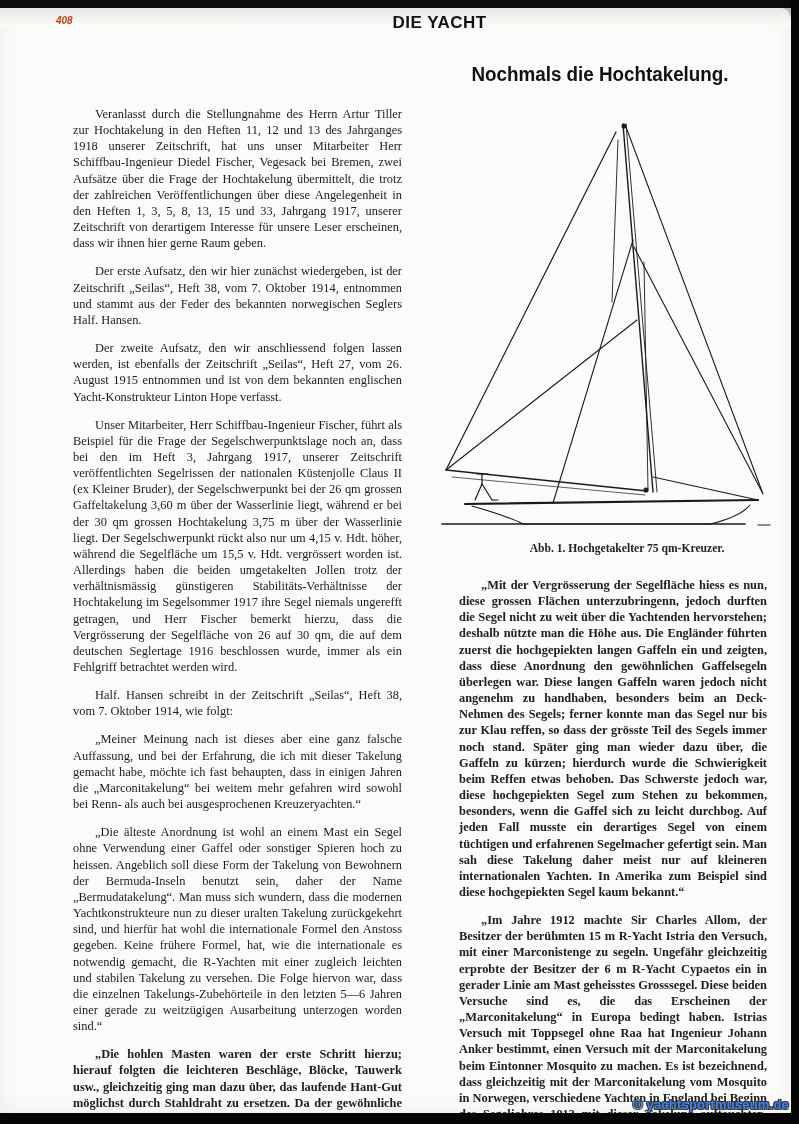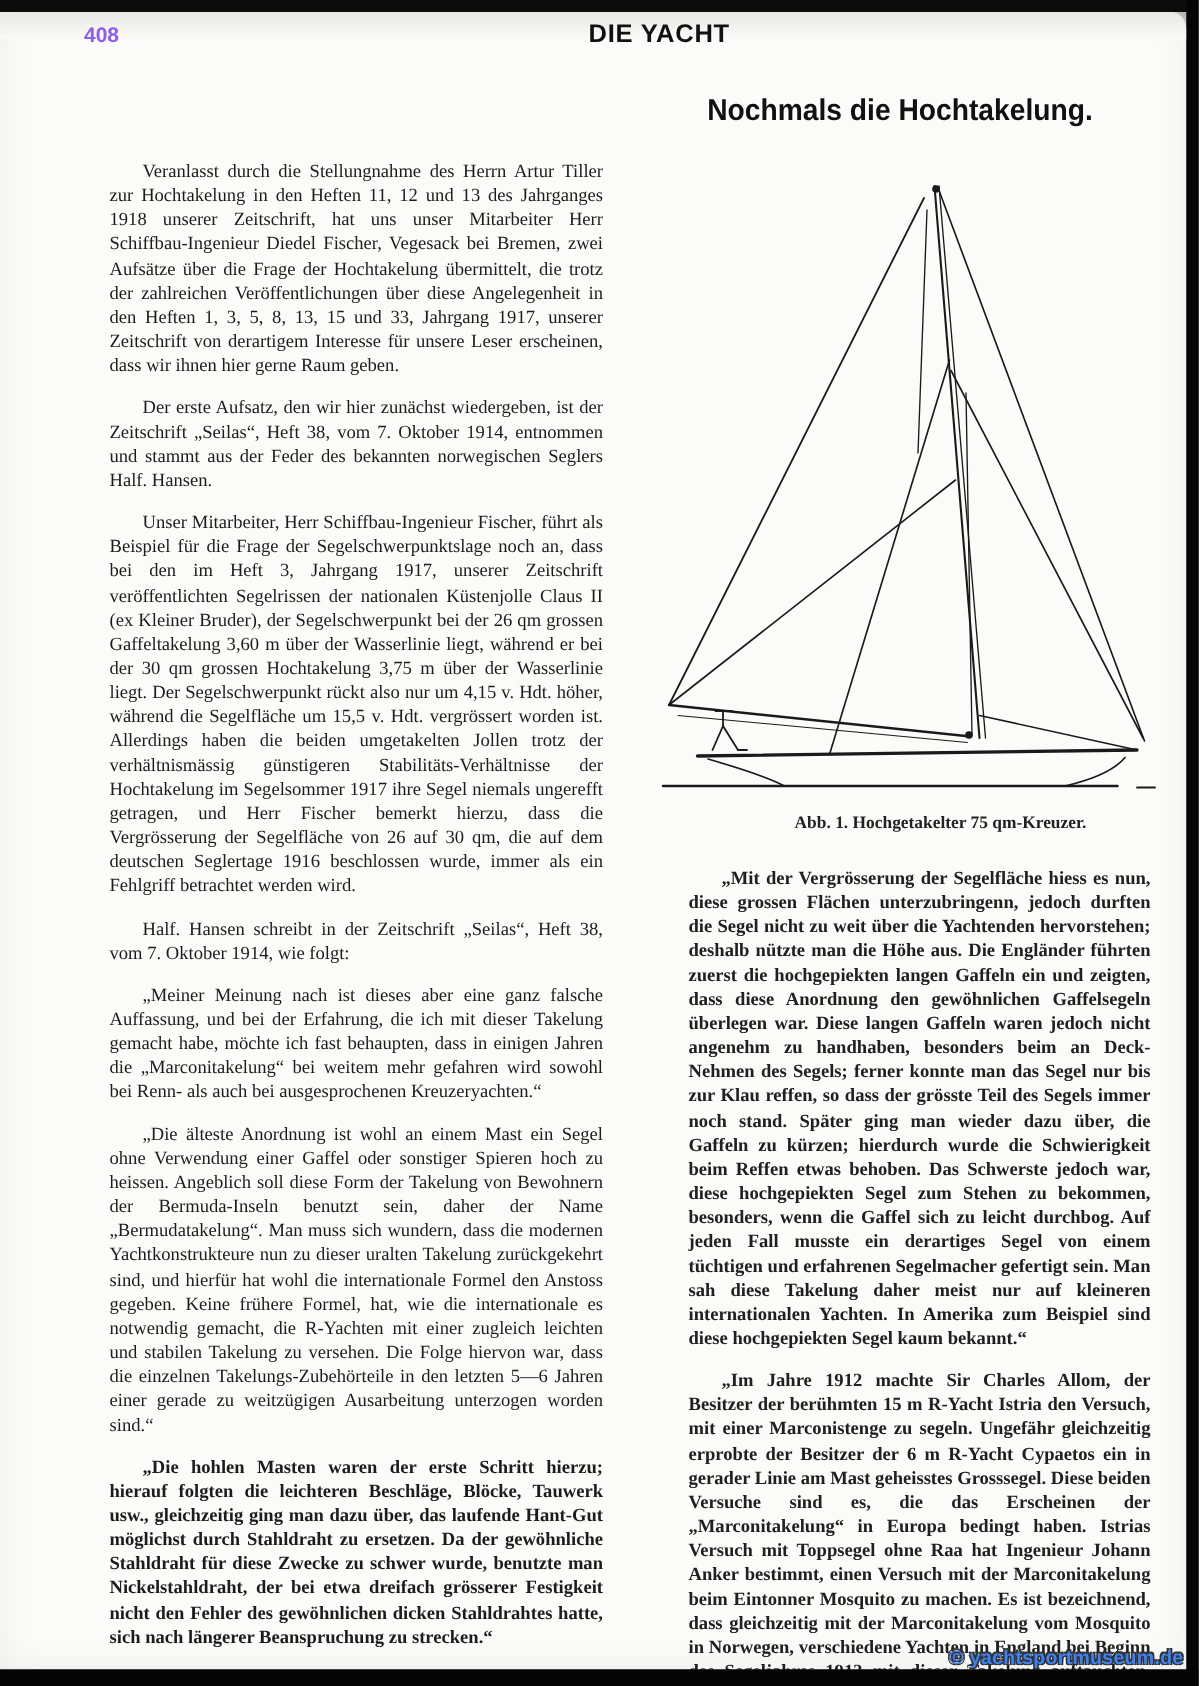--- a/index.html
+++ b/index.html
@@ -4,21 +4,21 @@
 <style>
   html, body { margin: 0; padding: 0; background: #0b0b0b; }
   body { width: 799px; height: 1124px; position: relative; overflow: hidden; }
   .page {
     position: absolute; left: 0; top: 8px; width: 791px; height: 1105px;
     background: #fbfbf9; border-top-right-radius: 10px 12px;
     box-shadow: inset 0 0 24px rgba(0,0,0,0.06);
   }
   .scanline { position: absolute; left: 0; top: 0; width: 791px; height: 18px;
     background: linear-gradient(#e4e4e0, #fbfbf9); opacity: .8; }
-  .pageno { position: absolute; left: 56px; top: 15px; font-family: "Liberation Sans", sans-serif; font-size: 14px; font-weight: bold; color: #8b5cf6; }
+  .pageno { position: absolute; left: 56px; top: 15px; font-family: "Liberation Sans", sans-serif; font-size: 10px; font-weight: bold; color: #c2410c; font-style: italic; }
   .running { position: absolute; left: 0; width: 799px; top: 13px; text-align: center; font-family: "Liberation Sans", sans-serif; font-size: 17px; font-weight: bold; color: #111; letter-spacing: 0.5px; margin-left: 40px; }
   .title { position: absolute; left: 430px; width: 340px; top: 63px; text-align: center; font-family: "Liberation Sans", sans-serif; font-size: 20px; font-weight: bold; color: #111; transform: scaleX(0.94); }
   .col { position: absolute; font-family: "Liberation Serif", serif; font-size: 12.4px; line-height: 16.15px; color: #1c1c1c; text-align: justify; }
   .col p { margin: 12px; text-indent: 22px; }
   .col-left { left: 61px; top: 94px; width: 353px; }
   .col-right { left: 447px; top: 565px; width: 332px; font-weight: bold; color: #202020; }
   .col-left .bold { font-weight: bold; }
   .subhead { text-align: center; font-weight: bold; text-indent: 0 !important; font-family: "Liberation Sans", sans-serif; font-size: 12.2px; margin: 2px 0 1px 0 !important; }
   .figure { position: absolute; left: 440px; top: 92px; width: 345px; height: 440px; }
   .caption { position: absolute; left: 452px; width: 350px; top: 542px; text-align: center; font-family: "Liberation Serif", serif; font-weight: bold; font-size: 11.6px; color: #222; }
@@ -35,20 +35,21 @@
 </div>
 
 <div class="pageno">408</div>
 <div class="running">DIE YACHT</div>
 
 <h1 class="title" style="margin:0;">Nochmals die Hochtakelung.</h1>
 
 <div class="col col-left">
   <p>Veranlasst durch die Stellungnahme des Herrn Artur Tiller zur Hochtakelung in den Heften 11, 12 und 13 des Jahrganges 1918 unserer Zeitschrift, hat uns unser Mitarbeiter Herr Schiffbau-Ingenieur Diedel Fischer, Vegesack bei Bremen, zwei Aufsätze über die Frage der Hochtakelung übermittelt, die trotz der zahlreichen Veröffentlichungen über diese Angelegenheit in den Heften 1, 3, 5, 8, 13, 15 und 33, Jahrgang 1917, unserer Zeitschrift von derartigem Interesse für unsere Leser erscheinen, dass wir ihnen hier gerne Raum geben.</p>
   <p>Der erste Aufsatz, den wir hier zunächst wiedergeben, ist der Zeitschrift „Seilas“, Heft 38, vom 7. Oktober 1914, entnommen und stammt aus der Feder des bekannten norwegischen Seglers Half. Hansen.</p>
+  <p>Der zweite Aufsatz, den wir anschliessend folgen lassen werden, ist ebenfalls der Zeitschrift „Seilas“, Heft 27, vom 26. August 1915 entnommen und ist von dem bekannten englischen Yacht-Konstrukteur Linton Hope verfasst.</p>
   <p>Unser Mitarbeiter, Herr Schiffbau-Ingenieur Fischer, führt als Beispiel für die Frage der Segelschwerpunktslage noch an, dass bei den im Heft 3, Jahrgang 1917, unserer Zeitschrift veröffentlichten Segelrissen der nationalen Küstenjolle Claus II (ex Kleiner Bruder), der Segelschwerpunkt bei der 26 qm grossen Gaffeltakelung 3,60 m über der Wasserlinie liegt, während er bei der 30 qm grossen Hochtakelung 3,75 m über der Wasserlinie liegt. Der Segelschwerpunkt rückt also nur um 4,15 v. Hdt. höher, während die Segelfläche um 15,5 v. Hdt. vergrössert worden ist. Allerdings haben die beiden umgetakelten Jollen trotz der verhältnismässig günstigeren Stabilitäts-Verhältnisse der Hochtakelung im Segelsommer 1917 ihre Segel niemals ungerefft getragen, und Herr Fischer bemerkt hierzu, dass die Vergrösserung der Segelfläche von 26 auf 30 qm, die auf dem deutschen Seglertage 1916 beschlossen wurde, immer als ein Fehlgriff betrachtet werden wird.</p>
   <p>Half. Hansen schreibt in der Zeitschrift „Seilas“, Heft 38, vom 7. Oktober 1914, wie folgt:</p>
   <p>„Meiner Meinung nach ist dieses aber eine ganz falsche Auffassung, und bei der Erfahrung, die ich mit dieser Takelung gemacht habe, möchte ich fast behaupten, dass in einigen Jahren die „Marconitakelung“ bei weitem mehr gefahren wird sowohl bei Renn- als auch bei ausgesprochenen Kreuzeryachten.“</p>
   <p>„Die älteste Anordnung ist wohl an einem Mast ein Segel ohne Verwendung einer Gaffel oder sonstiger Spieren hoch zu heissen. Angeblich soll diese Form der Takelung von Bewohnern der Bermuda-Inseln benutzt sein, daher der Name „Bermudatakelung“. Man muss sich wundern, dass die modernen Yachtkonstrukteure nun zu dieser uralten Takelung zurückgekehrt sind, und hierfür hat wohl die internationale Formel den Anstoss gegeben. Keine frühere Formel, hat, wie die internationale es notwendig gemacht, die R-Yachten mit einer zugleich leichten und stabilen Takelung zu versehen. Die Folge hiervon war, dass die einzelnen Takelungs-Zubehörteile in den letzten 5—6 Jahren einer gerade zu weitzügigen Ausarbeitung unterzogen worden sind.“</p>
   <p class="bold">„Die hohlen Masten waren der erste Schritt hierzu; hierauf folgten die leichteren Beschläge, Blöcke, Tauwerk usw., gleichzeitig ging man dazu über, das laufende Hant-Gut möglichst durch Stahldraht zu ersetzen. Da der gewöhnliche Stahldraht für diese Zwecke zu schwer wurde, benutzte man Nickelstahldraht, der bei etwa dreifach grösserer Festigkeit nicht den Fehler des gewöhnlichen dicken Stahldrahtes hatte, sich nach längerer Beanspruchung zu strecken.“</p>
 </div>
 
 <svg class="figure" viewBox="0 0 345 440" xmlns="http://www.w3.org/2000/svg">
   <g fill="none" stroke="#1a1a1a" stroke-width="1.1" stroke-linecap="round">
 

